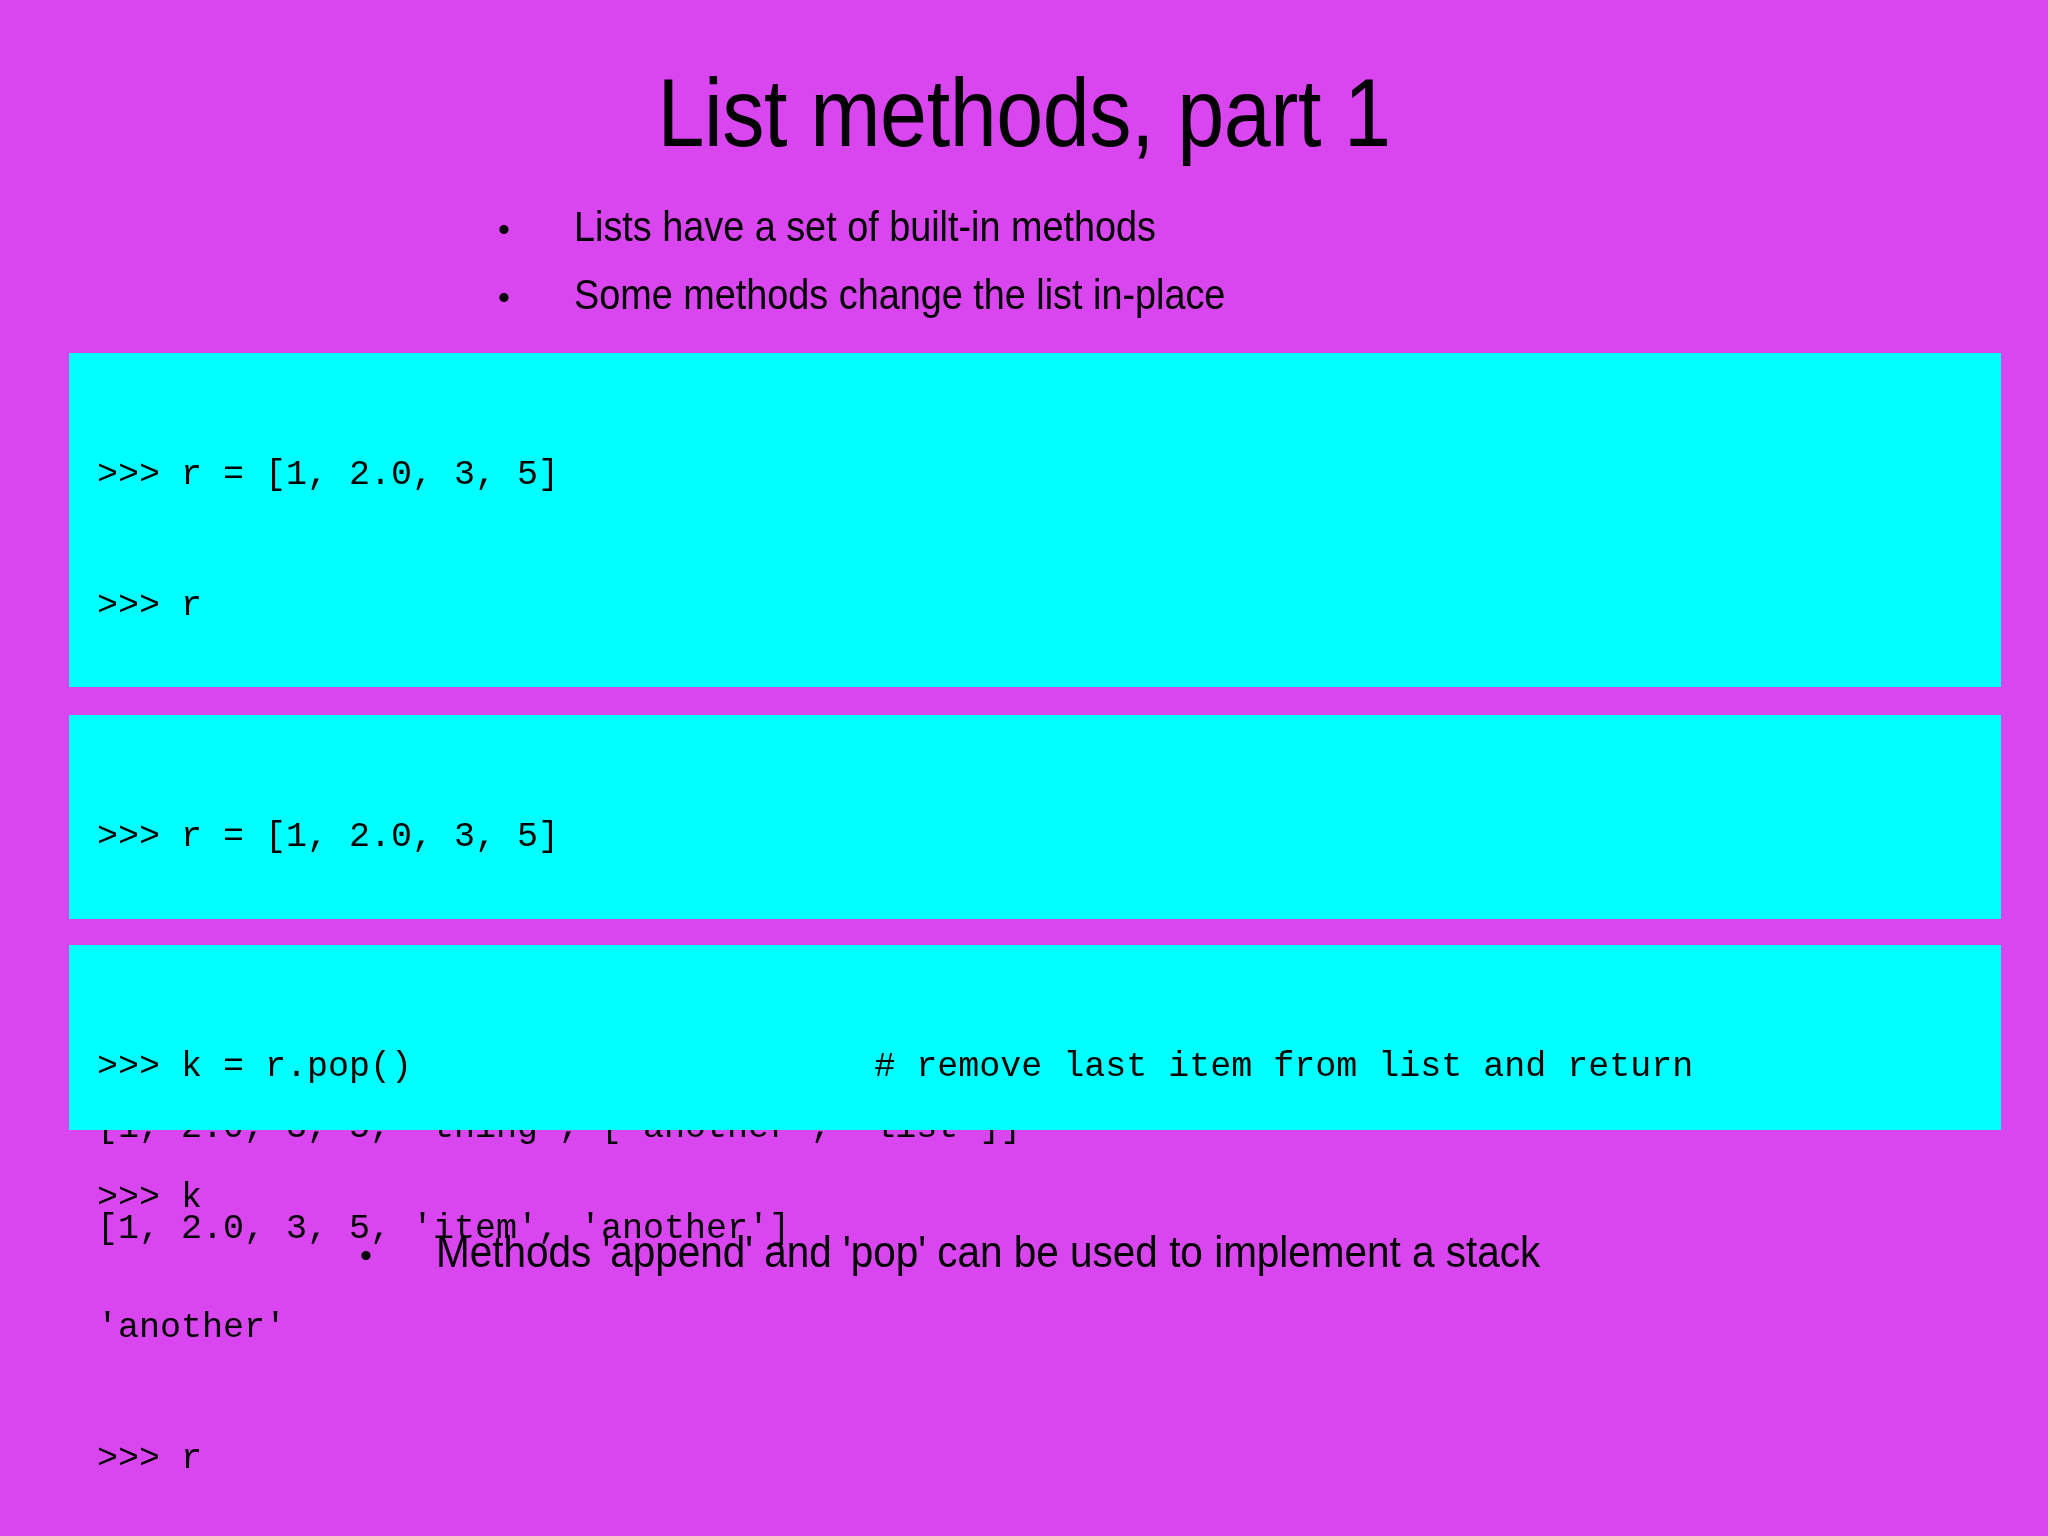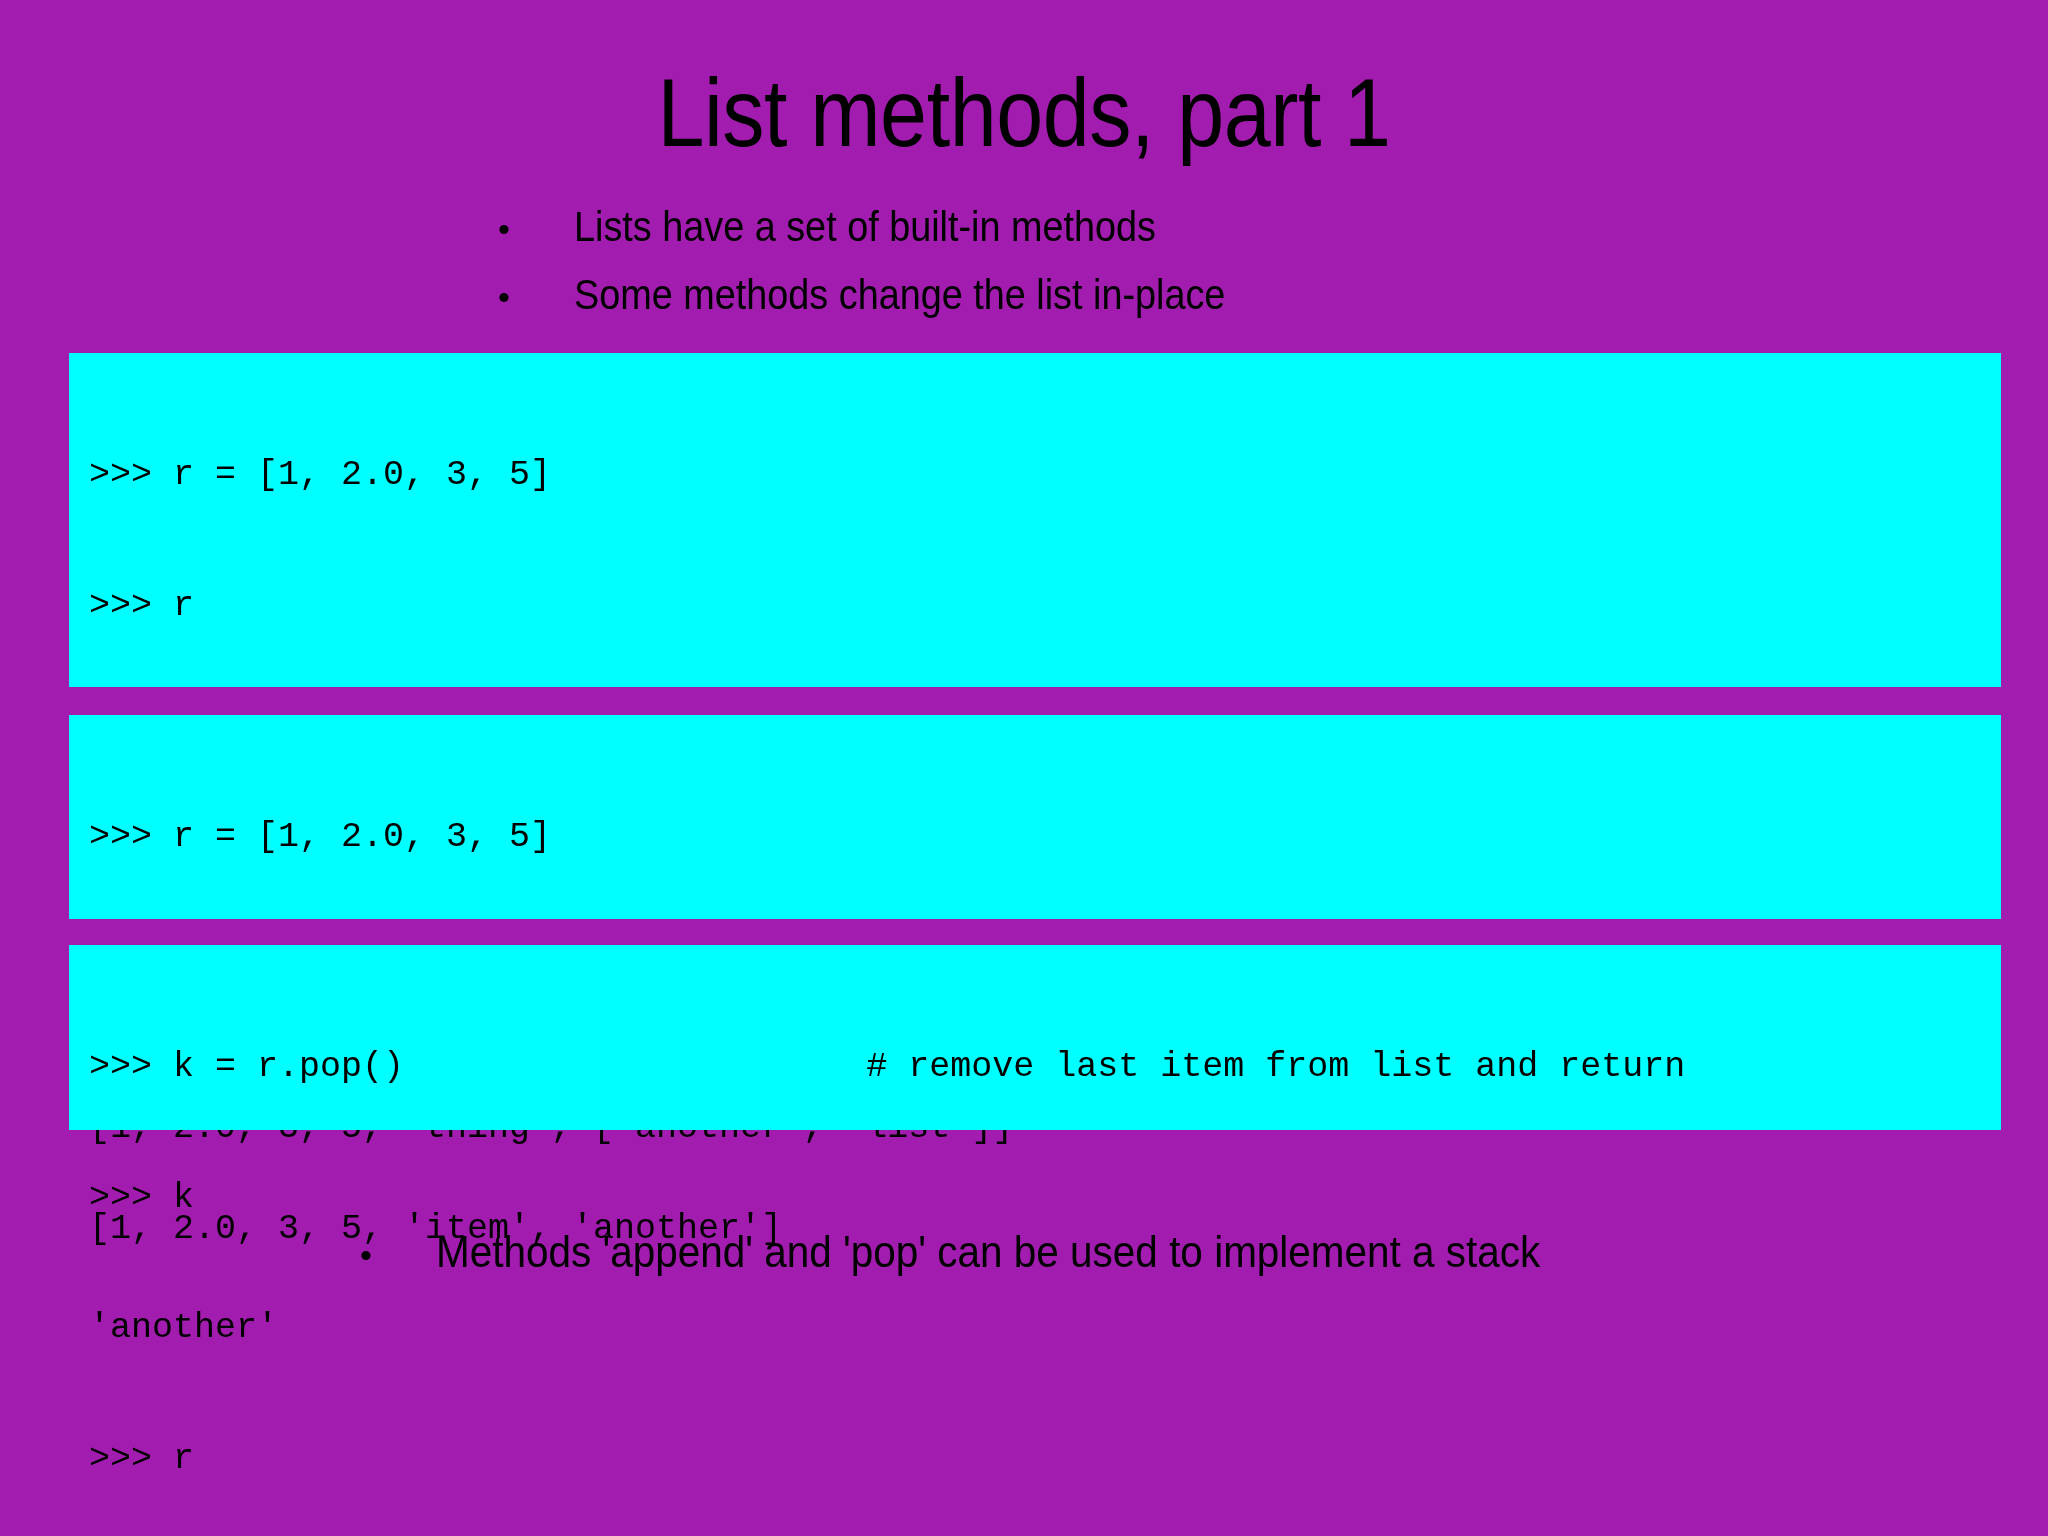--- a/index.html
+++ b/index.html
@@ -14,21 +14,21 @@
     overflow: hidden;
     font-family: "Liberation Sans", sans-serif;
     color: #000000;
     position: relative;
   }
 
   .slide {
     position: relative;
     width: 2048px;
     height: 1536px;
-    background: #a21caf;
+    background: #d946ef;
   }
 
   
   .slide-title {
     position: absolute;
     left: 0;
     top: 58px;
     width: 2048px;
     text-align: center;
     font-family: "Liberation Sans Narrow", "Liberation Sans", sans-serif;
@@ -83,20 +83,21 @@
     font-family: "Liberation Mono", "DejaVu Sans Mono", monospace;
     font-size: 35px;
     line-height: 43.5px;
     color: #000000;
     white-space: pre;
     letter-spacing: 0px;
   }
   .code-block .code-line {
     white-space: pre;
     height: 43.5px;
+    margin-left: 8px;
   }
 
   #code-block-1 { top: 353px; height: 334px; }
   #code-block-2 { top: 715px; height: 204px; }
   #code-block-3 { top: 945px; height: 185px; }
 
   
   .bottom-bullet {
     position: absolute;
     left: 360px;

